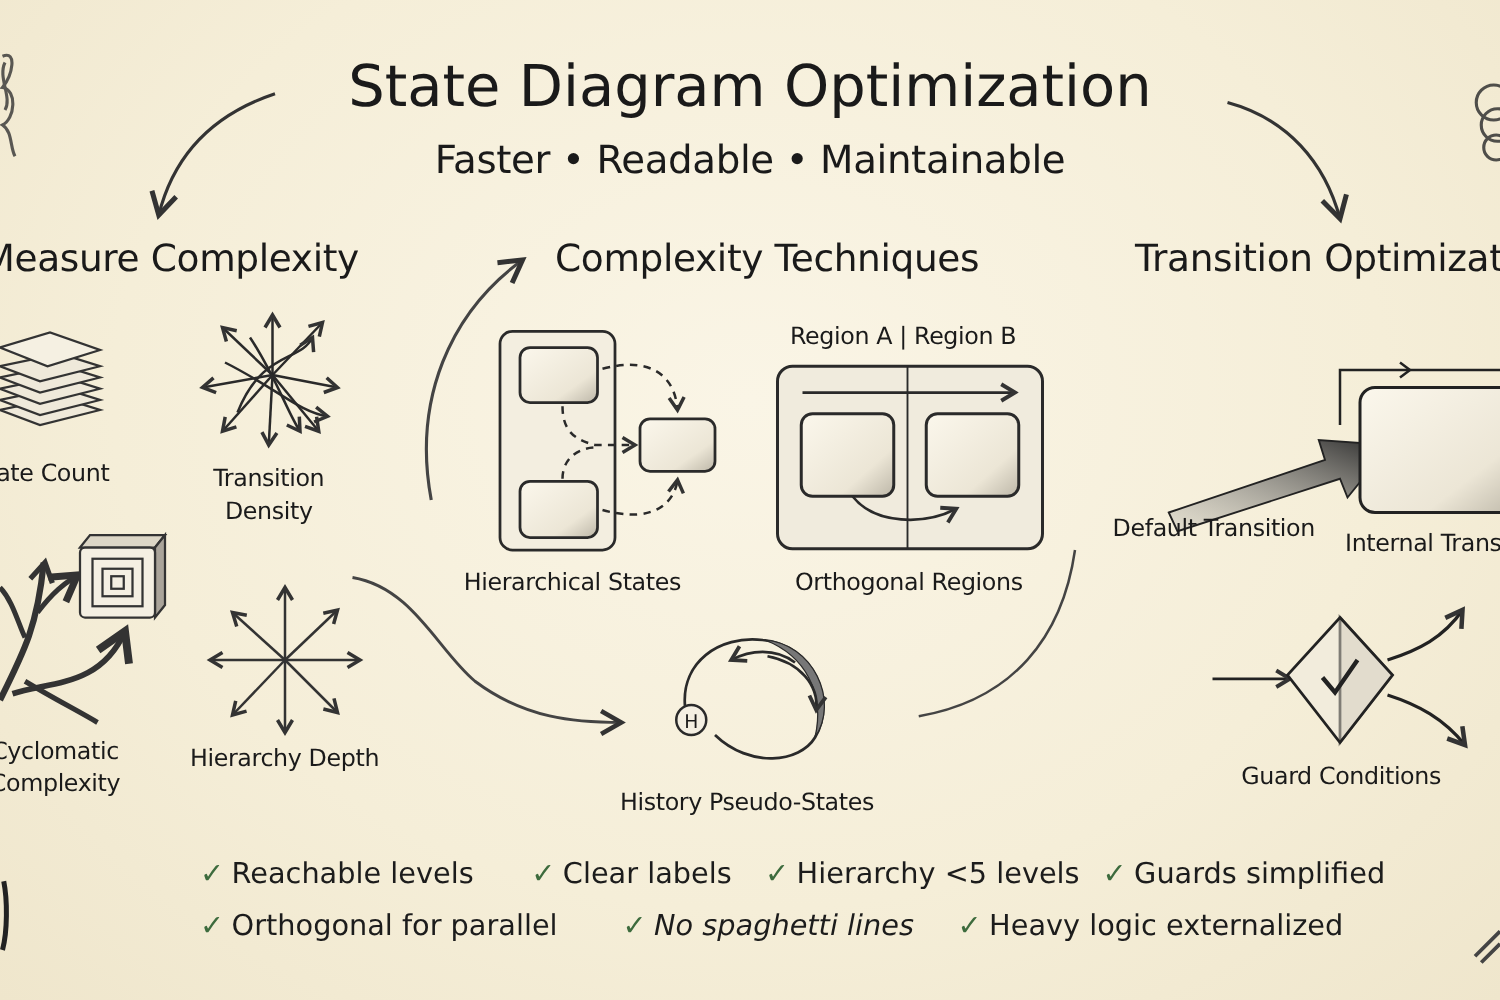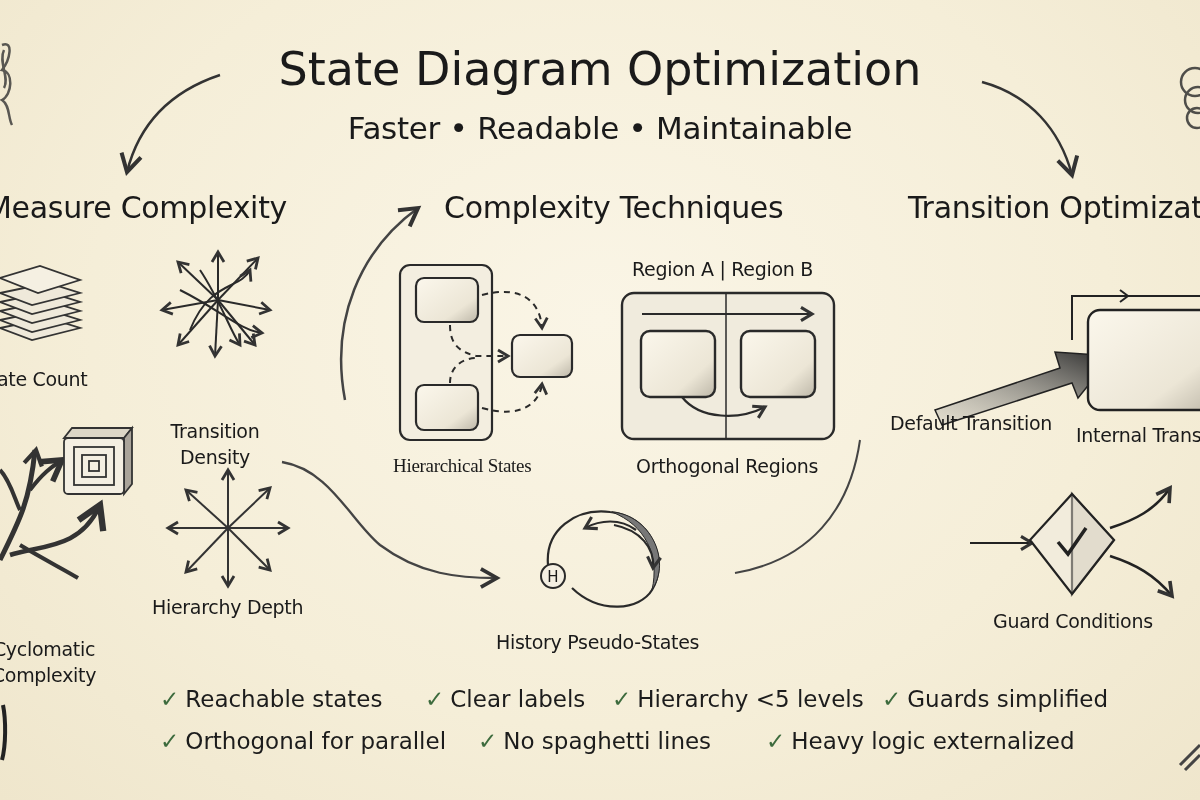--- a/index.html
+++ b/index.html
@@ -11,21 +11,21 @@
     color: #1c1c1c;
     position: relative;
   }
   .canvas { position: absolute; inset: 0; }
   svg.art { position: absolute; left: 0; top: 0; width: 1200px; height: 800px; }
   .t { position: absolute; white-space: nowrap; color: #1a1a1a; letter-spacing: -0.3px; }
   .title { left: 0; width: 1200px; text-align: center; top: 42px; font-size: 46px; font-weight: normal; letter-spacing: 0px; }
   .subtitle { left: 0; width: 1200px; text-align: center; top: 110px; font-size: 31px; }
   .sec-h { font-size: 30px; }
   .lbl { font-size: 19px; }
-  .lbl-c { text-align: center; line-height: 26px; margin-top: 48px; }
+  .lbl-c { text-align: center; line-height: 26px; }
   .checks { position: absolute; left: 160px; top: 686px; font-size: 23px; }
   .check-row { position: absolute; white-space: nowrap; }
   .check-item { position: absolute; white-space: nowrap; }
   .check-mark { color: #3d6b3d; font-weight: bold; margin-right: 6px; }
 </style>
 </head>
 <body>
 
 <div class="canvas">
 
@@ -184,36 +184,36 @@
   <div class="t lbl lbl-c" style="left:165px; top:370px; width:100px;">
     <div>Transition</div>
     <div>Density</div>
   </div>
   <div class="t lbl lbl-c" style="left:-12px; top:588px; width:112px;">
     <div>Cyclomatic</div>
     <div>Complexity</div>
   </div>
   <div class="t lbl" style="left:152px; top:596px;">Hierarchy Depth</div>
 
-  <div class="t lbl" style="left:393px; top:455px;font-family:Liberation Serif, serif;">Hierarchical States</div>
+  <div class="t lbl" style="left:371px; top:455px;">Hierarchical States</div>
   <div class="t lbl" style="left:636px; top:455px;">Orthogonal Regions</div>
   <div class="t lbl" style="left:632px; top:258px;">Region A | Region B</div>
   <div class="t lbl" style="left:496px; top:620px;margin-top:11px;">History Pseudo-States</div>
 
   <div class="t lbl" style="left:890px; top:412px;">Default Transition</div>
   <div class="t lbl" style="left:1076px; top:424px;">Internal Transition</div>
   <div class="t lbl" style="left:993px; top:610px;">Guard Conditions</div>
 
   <div class="checks">
     <div class="check-row" style="top:0;">
-      <span class="check-item" style="left:0;"><span class="check-mark">✓</span><span>Reachable states</span></span>
+      <span class="check-item" style="left:0;"><span class="check-mark">✓</span><span>Reachable levels</span></span>
       <span class="check-item" style="left:265px;"><span class="check-mark">✓</span><span>Clear labels</span></span>
       <span class="check-item" style="left:452px;"><span class="check-mark">✓</span><span>Hierarchy &lt;5 levels</span></span>
       <span class="check-item" style="left:722px;"><span class="check-mark">✓</span><span>Guards simplified</span></span>
     </div>
     <div class="check-row" style="top:42px;">
       <span class="check-item" style="left:0;"><span class="check-mark">✓</span><span>Orthogonal for parallel</span></span>
-      <span class="check-item" style="left:318px;"><span class="check-mark">✓</span><span>No spaghetti lines</span></span>
+      <span class="check-item" style="left:338px;font-style:italic;"><span class="check-mark">✓</span><span>No spaghetti lines</span></span>
       <span class="check-item" style="left:606px;"><span class="check-mark">✓</span><span>Heavy logic externalized</span></span>
     </div>
   </div>
 
 </div>
 
 </body></html>

